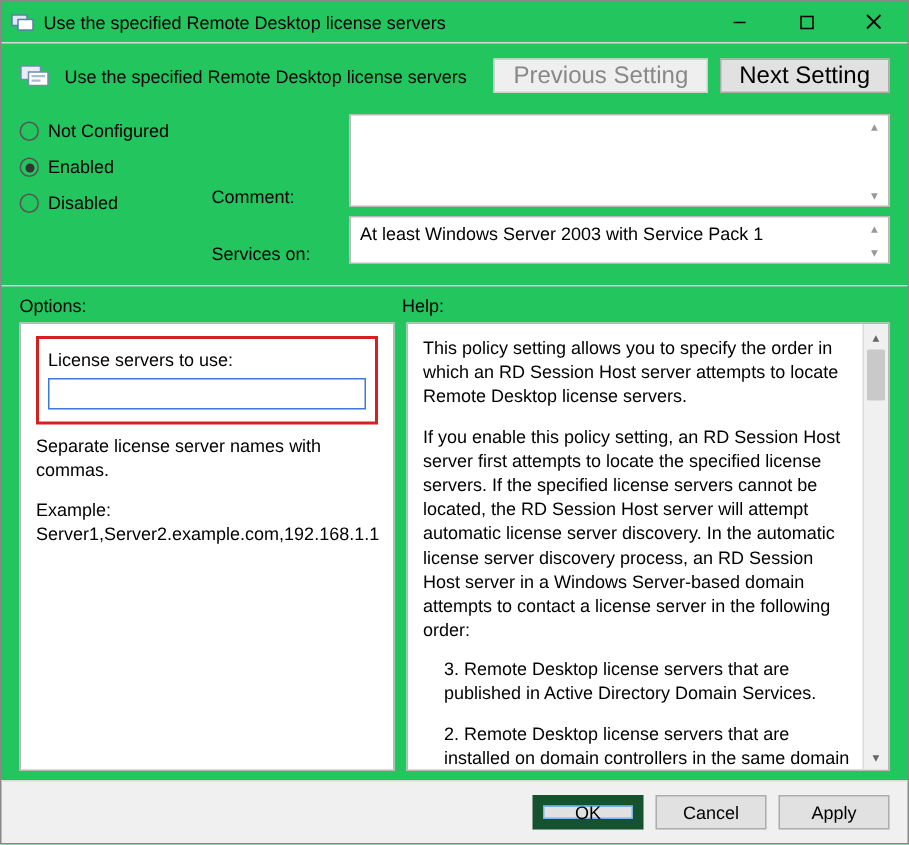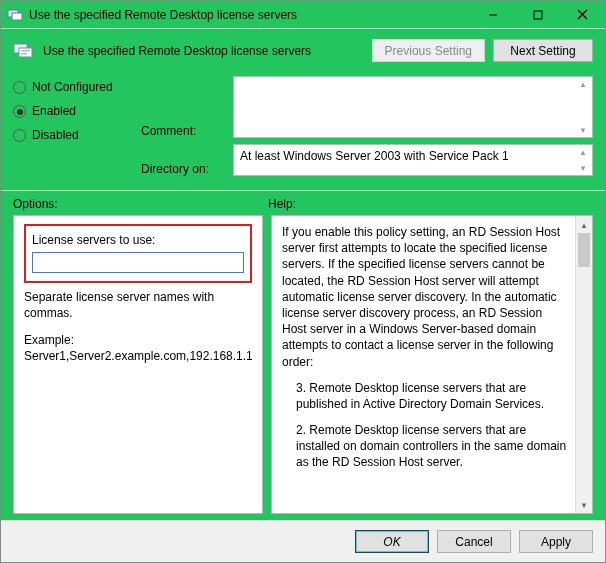--- a/index.html
+++ b/index.html
@@ -9,21 +9,21 @@
   .titlebar { height:28px; display:flex; align-items:center; padding:0 0 0 6px; border-bottom:1px solid #d8d8d8;}
   .titlebar .icon { width:16px; height:16px; margin-right:6px; display:flex; align-items:center; justify-content:center;}
   .titlebar .title { flex:1; font-size:12px; }
   .titlebar .winbtns { display:flex; height:100%;}
   .titlebar .winbtn { width:45px; display:flex; align-items:center; justify-content:center; font-size:13px; cursor:default;}
   .titlebar .winbtn.close { width:45px;}
   
   .header { padding:10px 12px 10px 12px; display:flex; align-items:center; gap:8px; }
   .header .icon { width:22px; height:20px; display:flex; align-items:center; justify-content:center;}
   .header .label { flex:1; font-size:12px;}
-  .header .btn { height:23px; padding:0 12px; background:#e1e1e1; border:1px solid #adadad; font-size:12px; display:flex; align-items:center; justify-content:center; min-width:100px;}
+  .header .btn { height:23px; padding:0 12px; background:#e1e1e1; border:1px solid #adadad; font-size:16px; display:flex; align-items:center; justify-content:center; min-width:100px;}
   .header .btn.disabled { color:#888; background:#efefef; border-color:#d0d0d0;}
   
   .config { display:flex; padding:4px 12px 4px 12px; gap:8px;}
   .radios { width:120px; display:flex; flex-direction:column; gap:10px; padding-top:4px;}
   .radio { display:flex; align-items:flex-end; gap:6px; }
   .radio .dot { width:13px; height:13px; border:1px solid #555; border-radius:50%; display:flex; align-items:center; justify-content:center;}
   .radio.checked .dot::after { content:""; width:6px; height:6px; border-radius:50%; background:#333; display:block;}
   .fields { flex:1; display:flex; flex-direction:column; gap:6px;}
   .fieldrow { display:flex; align-items:flex-end; gap:6px;}
   .fieldrow .flabel { width:86px; text-align:left; padding-top:2px;}
@@ -46,21 +46,21 @@
   .highlightbox { border:2px solid #d32020; padding:6px 6px 8px 6px; margin-bottom:6px;}
   .textinput { height:21px; border:1px solid #3b7ad6; background:#fff; width:100%; margin-top:4px;}
   .panel.right .scrollbar { position:absolute; right:0; top:0; bottom:0; width:17px; background:#f0f0f0; border-left:1px solid #ddd;}
   .scrollbar .arrow { height:17px; display:flex; align-items:center; justify-content:center; font-size:9px; color:#666;}
   .scrollbar .track { position:absolute; top:17px; bottom:17px; left:0; right:0;}
   .scrollbar .thumb { position:absolute; left:2px; right:2px; top:0; height:34px; background:#c9c9c9; border-radius:1px;}
   .scrollbar .arrow.down { position:absolute; bottom:0; width:100%;}
   
   .footer { height:42px; background:#f0f0f0; border-top:1px solid #d8d8d8; display:flex; align-items:center; justify-content:flex-end; gap:8px; padding:0 12px;}
   .footer .btn { height:23px; min-width:74px; background:#e1e1e1; border:1px solid #adadad; font-size:12px; display:flex; align-items:center; justify-content:center;}
-  .footer .btn.primary { border:1px solid #14532d; box-shadow:0 0 0 1px #79b4ea inset;font-style:italic;}
+  .footer .btn.primary { border:7px solid #14532d; box-shadow:0 0 0 1px #79b4ea inset;}
   p { margin:0 0 10px 0;}
   .indent { padding-left:14px;}
 </style>
 </head>
 <body>
 
 <div class="window">
 
   <div class="titlebar">
     <div class="icon">
@@ -125,21 +125,21 @@
         <div class="farea">
           <div class="commentbox">
             <div class="scrollhint">
                 <span>▴</span>
                 <span>▾</span>
               </div>
           </div>
         </div>
       </div>
       <div class="fieldrow">
-        <div class="flabel">Directory on:</div>
+        <div class="flabel">Services on:</div>
         <div class="farea">
           <div class="supportedbox">
             <span>At least Windows Server 2003 with Service Pack 1</span>
             <div class="scrollhint">
                 <span>▴</span>
                 <span>▾</span>
               </div>
           </div>
         </div>
       </div>
@@ -159,20 +159,21 @@
         <div class="highlightbox">
           <div>License servers to use:</div>
           <div class="textinput"></div>
         </div>
         <p>Separate license server names with commas.</p>
         <p>Example: Server1,Server2.example.com,192.168.1.1</p>
       </div>
     </div>
     <div class="panel right">
       <div class="inner">
+        <p>This policy setting allows you to specify the order in which an RD Session Host server attempts to locate Remote Desktop license servers.</p>
         <p>If you enable this policy setting, an RD Session Host server first attempts to locate the specified license servers. If the specified license servers cannot be located, the RD Session Host server will attempt automatic license server discovery. In the automatic license server discovery process, an RD Session Host server in a Windows Server-based domain attempts to contact a license server in the following order:</p>
         <p class="indent">3. Remote Desktop license servers that are published in Active Directory Domain Services.</p>
         <p class="indent">2. Remote Desktop license servers that are installed on domain controllers in the same domain as the RD Session Host server.</p>
 
       </div>
       <div class="scrollbar">
         <div class="arrow">▴</div>
         <div class="track">
           <div class="thumb"></div>
         </div>

